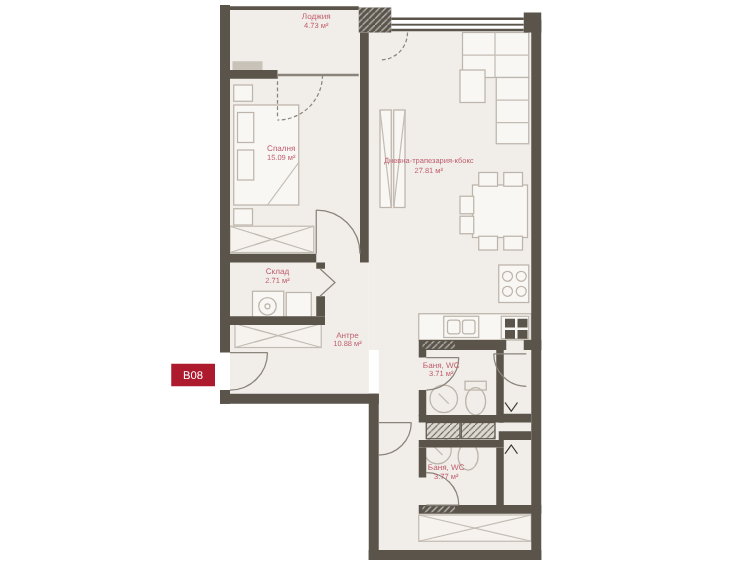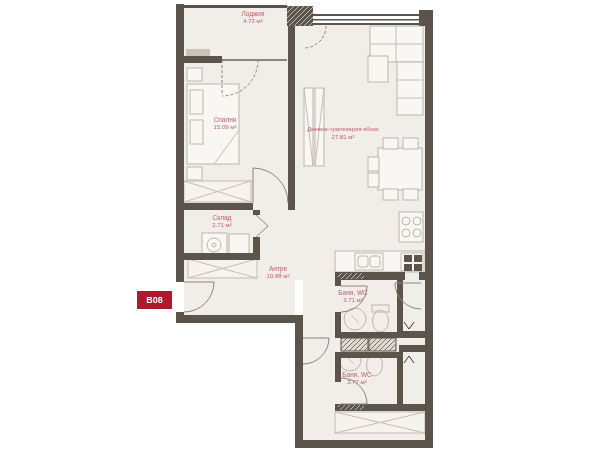--- a/index.html
+++ b/index.html
@@ -11,21 +11,21 @@
   .rlabel .rarea{display:block;font-size:6px;}
   .lbl-loggia {left:222px;top:10px; width:62px;}
   .lbl-bedroom{left:196px;top:116px;width:58px;}
   .lbl-living {left:288px;top:126px;width:110px;}
   .lbl-living .rname{font-size:6px;}
   .lbl-storage{left:198px;top:214px;width:48px;}
   .lbl-hall   {left:247px;top:265px;width:62px;}
   .lbl-bath1  {left:327px;top:289px;width:52px;}
   .lbl-bath2  {left:331px;top:371px;width:52px;}
   .badge{position:absolute;left:137px;top:291px;width:35px;height:18px;background:#ad1a2e;
-         color:#ffffff;font-size:9px;font-weight:bold;display:flex;align-items:center;
+         color:#ffffff;font-size:9px;font-weight:normal;display:flex;align-items:center;
          justify-content:center;z-index:6;}
   .wm-main{position:absolute;left:133px;top:178px;width:320px;font-size:60px;font-weight:bold;
            color:rgba(255,255,255,0.55);letter-spacing:1px;z-index:4;pointer-events:none;}
   .wm-domain{position:absolute;left:328px;top:243px;font-size:17px;font-weight:bold;
              color:rgba(130,122,108,0.30);z-index:4;pointer-events:none;}
 </style>
 </head>
 <body>
 
 <div class="stage">

